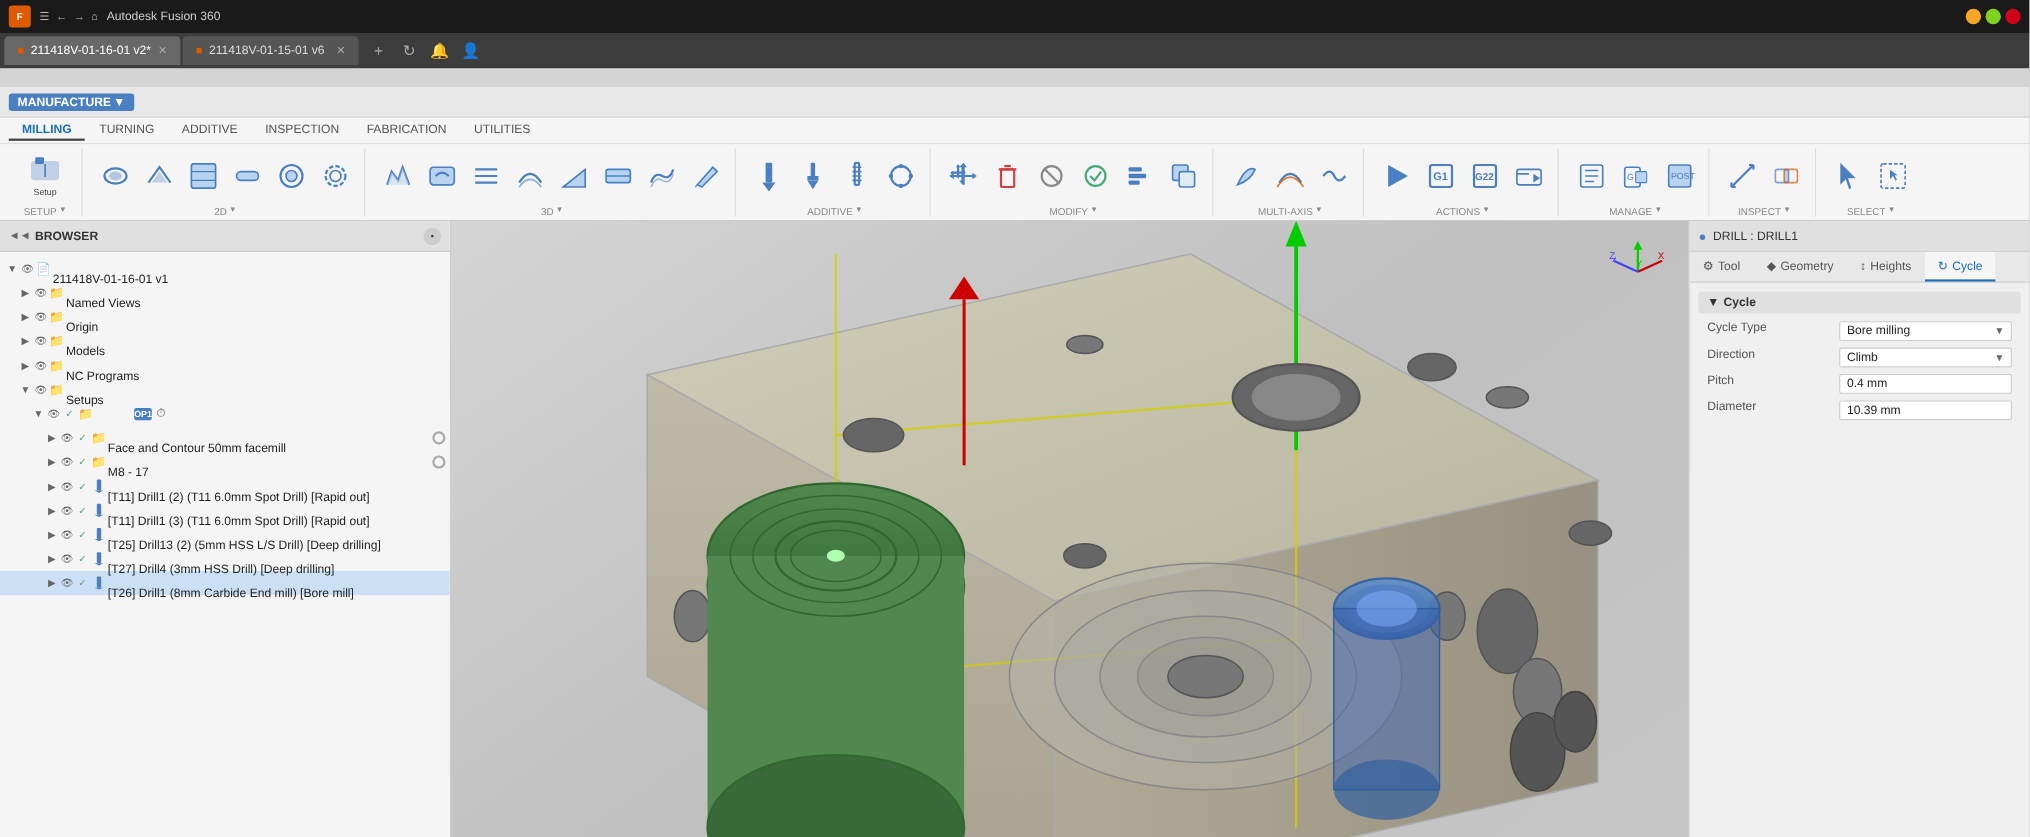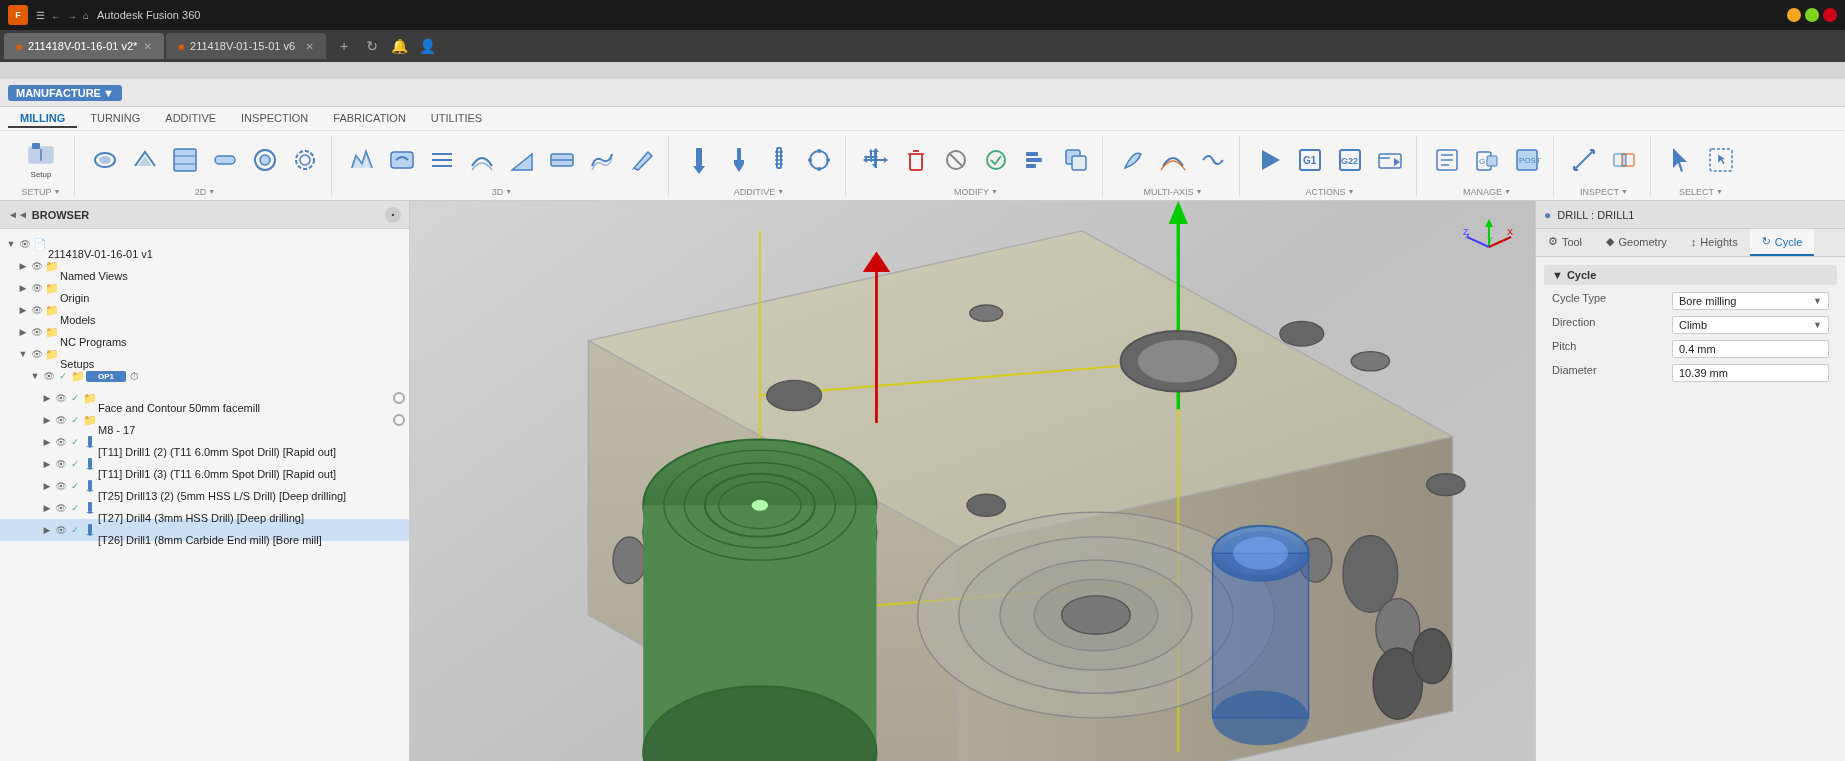--- a/index.html
+++ b/index.html
@@ -101,21 +101,21 @@
 
     .tree-item {
       display: flex; align-items: center; padding: 2px 4px;
       font-size: 11px; color: #222; cursor: pointer; height: 22px;
     }
     .tree-item.selected { background: #cce0f5; }
     .tree-item .expand-btn { width: 14px; height: 14px; display: flex; align-items: center; justify-content: center; font-size: 9px; color: #666; cursor: pointer; }
     .tree-item .eye-icon { width: 14px; height: 14px; display: flex; align-items: center; justify-content: center; font-size: 9px; color: #666; }
     .tree-item .check-icon { width: 14px; height: 14px; display: flex; align-items: center; justify-content: center; font-size: 9px; color: #4a7; }
     .tree-item .folder-icon { width: 16px; height: 16px; display: flex; align-items: center; justify-content: center; font-size: 11px; color: #e8a830; }
-    .tree-item .op-badge { background: #4a7fc1; color: white; font-size: 8px; padding: 1px 12px; border-radius: 2px; font-weight: bold; }
+    .tree-item .op-badge { background: #4a7fc1; color: white; font-size: 8px; padding: 1px 0; border-radius: 2px; font-weight: bold; margin-left: 36px; }
     .tree-item .circle-icon { width: 12px; height: 12px; border-radius: 50%; border: 2px solid #aaa; display: inline-block; }
     .tree-item .item-label { flex: 1; margin-top: 19px; }
     .indent-1 { padding-left: 16px; }
     .indent-2 { padding-left: 28px; }
     .indent-3 { padding-left: 40px; }
 
     
     #viewport {
       flex: 1; background: #c8c8c8; position: relative; overflow: hidden;
     }

